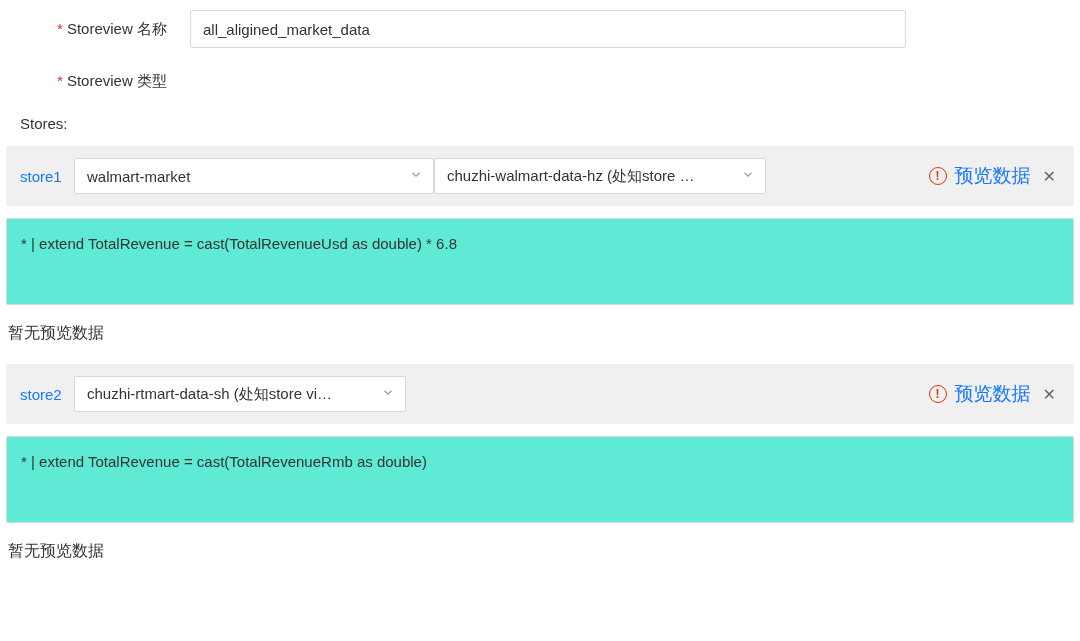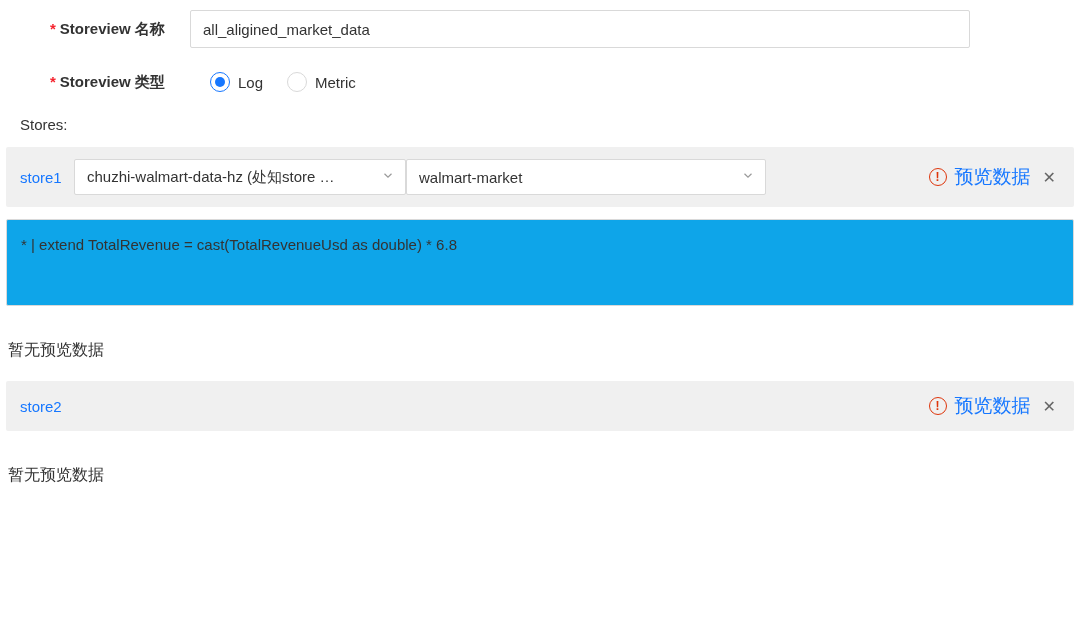--- a/index.html
+++ b/index.html
@@ -12,32 +12,31 @@
       width: 1080px;
     }
     .form-row {
       display: flex;
       align-items: center;
       margin-bottom: 24px;
       padding-left: 50px;
     }
     .form-label {
       width: 140px;
-      text-align: left;
+      text-align: center;
       padding-right: 16px;
       font-size: 15px;
       color: #333;
-      font-weight: bold;
     }
     .required-star {
       color: #f5222d;
       margin-right: 4px;
     }
     .text-input {
-      width: 780px;
+      width: 716px;
       height: 38px;
       padding: 16px 12px;
       border: 1px solid #d9d9d9;
       border-radius: 2px;
       font-size: 15px;
       color: #333;
       background: #fff;
     }
     .radio-group {
       display: flex;
@@ -145,95 +144,94 @@
       cursor: pointer;
       padding: 0 4px;
     }
     .code-box {
       margin-top: 12px;
       border: 1px solid #d9d9d9;
       border-radius: 2px;
       padding: 16px 14px 52px 14px;
       font-size: 15px;
       color: #333;
-      background: #0ea5e9;
+      background: #5eead4;
       font-family: inherit;
     }
     .no-preview {
-      margin-top: 34px;
+      margin-top: 18px;
       font-size: 16px;
       color: #333;
       padding-left: 2px;
     }
     svg.chev { width: 14px; height: 14px; }
   </style>
 </head>
 <body>
 
 <div class="form-row">
   <div class="form-label">
     <span class="required-star">*</span><span>Storeview 名称</span>
   </div>
   <input class="text-input" type="text" value="all_aligined_market_data" style="">
 </div>
 
 <div class="form-row">
   <div class="form-label">
     <span class="required-star">*</span><span>Storeview 类型</span>
   </div>
-  <div class="radio-group">
-    <div class="radio-item">
-      <div class="radio-circle checked">
-          <div class="radio-dot"></div>
-        </div>
-      <span class="radio-label">Log</span>
-    </div>
-    <div class="radio-item">
-      <div class="radio-circle"></div>
-      <span class="radio-label">Metric</span>
-    </div>
-  </div>
 </div>
 
 <div class="section-label">Stores:</div>
 
 <div class="store-card">
   <div class="store-header">
     <span class="store-name">store1</span>
+    <div class="select-box select2">
+      <span>walmart-market</span>
+      <span class="chevron">
+        <svg class="chev" viewBox="0 0 24 24" fill="none" stroke="currentColor" stroke-width="2">
+            <polyline points="6 9 12 15 18 9"></polyline>
+          </svg>
+      </span>
+    </div>
     <div class="select-box select1">
       <span>chuzhi-walmart-data-hz (处知store …</span>
       <span class="chevron">
         <svg class="chev" viewBox="0 0 24 24" fill="none" stroke="currentColor" stroke-width="2">
             <polyline points="6 9 12 15 18 9"></polyline>
           </svg>
       </span>
     </div>
-    <div class="select-box select2">
-      <span>walmart-market</span>
+    <div class="header-right">
+      <span class="warn-circle">!</span>
+      <span class="preview-link">预览数据</span>
+      <span class="close-x">✕</span>
+    </div>
+  </div>
+  <div class="code-box">
+    <span>* | extend TotalRevenue = cast(TotalRevenueUsd as double) * 6.8</span>
+  </div>
+  <div class="no-preview">暂无预览数据</div>
+</div>
+
+<div class="store-card">
+  <div class="store-header">
+    <span class="store-name">store2</span>
+    <div class="select-box select1">
+      <span>chuzhi-rtmart-data-sh (处知store vi…</span>
       <span class="chevron">
         <svg class="chev" viewBox="0 0 24 24" fill="none" stroke="currentColor" stroke-width="2">
             <polyline points="6 9 12 15 18 9"></polyline>
           </svg>
       </span>
     </div>
     <div class="header-right">
       <span class="warn-circle">!</span>
       <span class="preview-link">预览数据</span>
       <span class="close-x">✕</span>
     </div>
   </div>
   <div class="code-box">
-    <span>* | extend TotalRevenue = cast(TotalRevenueUsd as double) * 6.8</span>
+    <span>* | extend TotalRevenue = cast(TotalRevenueRmb as double)</span>
   </div>
   <div class="no-preview">暂无预览数据</div>
 </div>
 
-<div class="store-card">
-  <div class="store-header">
-    <span class="store-name">store2</span>
-    <div class="header-right">
-      <span class="warn-circle">!</span>
-      <span class="preview-link">预览数据</span>
-      <span class="close-x">✕</span>
-    </div>
-  </div>
-  <div class="no-preview">暂无预览数据</div>
-</div>
-
 </body></html>

